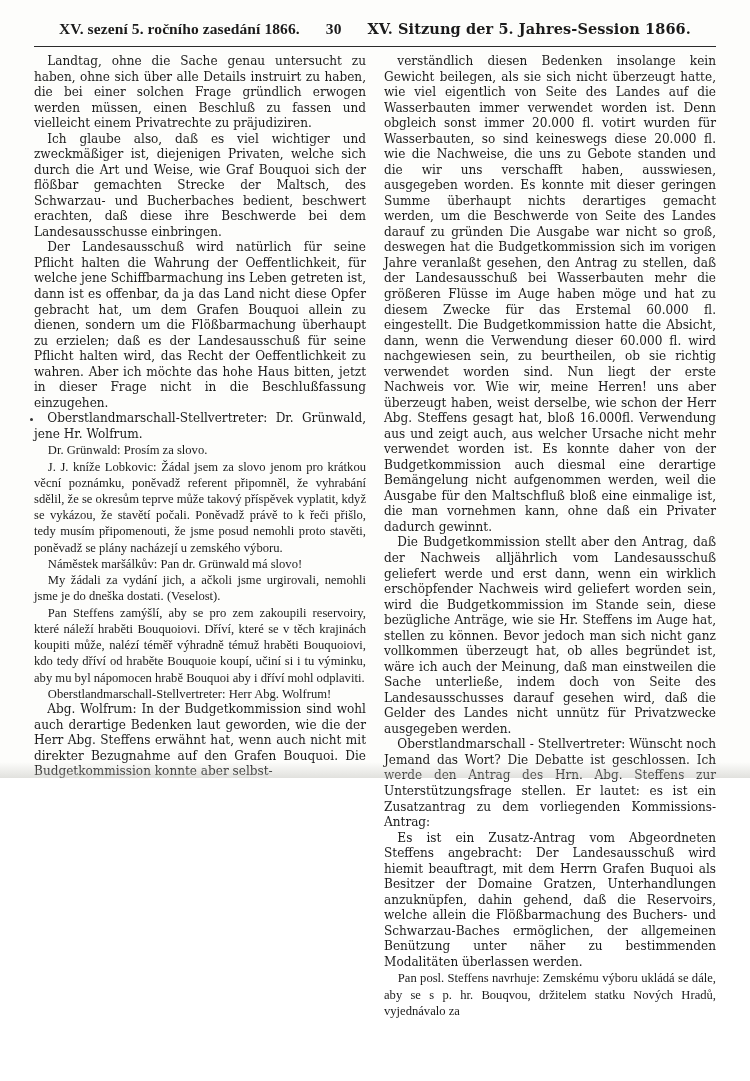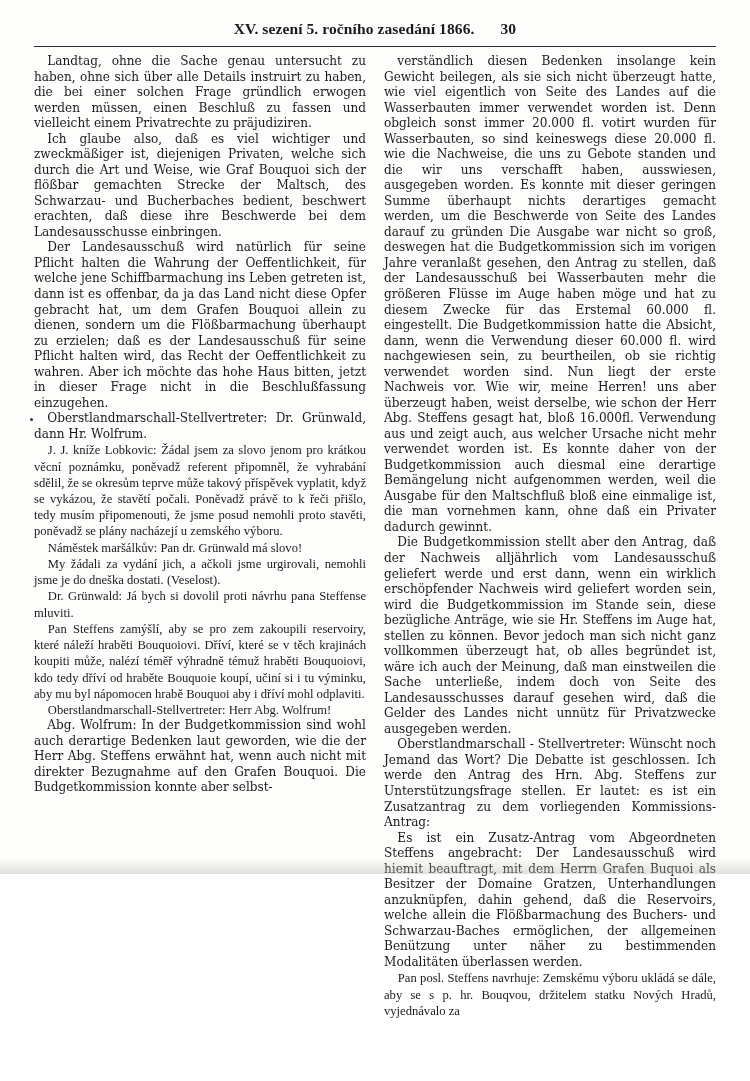--- a/index.html
+++ b/index.html
@@ -10,21 +10,21 @@
   body {
     width: 750px;
     height: 1081px;
     font-family: "Liberation Serif", serif;
     color: #1b1b1b;
     overflow: hidden;
   }
   .page {
     position: relative;
     width: 750px;
-    height: 874px;
+    height: 778px;
     box-sizing: border-box;
     padding: 20px 34px 14px 34px;
     background: #fdfdfb;
   }
   
   .runhead {
     display: flex;
     align-items: baseline;
     justify-content: center;
     gap: 26px;
@@ -80,33 +80,34 @@
   }
 </style>
 </head>
 <body>
 
 <div class="page">
 
   <div class="runhead">
     <span class="left-title">XV. sezení 5. ročního zasedání 1866.</span>
     <span class="page-number">30</span>
+    <span class="right-title">XV. Sitzung der 5. Jahres-Session 1866.</span>
   </div>
   <hr class="rule">
 
   <div class="columns">
     <div class="col" id="col-left">
         <p style="font-family: &quot;DejaVu Serif&quot;, serif; font-size: 12.1px; line-height: 1.285;">Landtag, ohne die Sache genau untersucht zu haben, ohne sich über alle Details instruirt zu haben, die bei einer solchen Frage gründlich erwogen werden müssen, einen Beschluß zu fassen und vielleicht einem Privatrechte zu präjudiziren.</p>
         <p style="font-family: &quot;DejaVu Serif&quot;, serif; font-size: 12.1px; line-height: 1.285;">Ich glaube also, daß es viel wichtiger und zweckmäßiger ist, diejenigen Privaten, welche sich durch die Art und Weise, wie Graf Bouquoi sich der flößbar gemachten Strecke der Maltsch, des Schwarzau- und Bucherbaches bedient, beschwert erachten, daß diese ihre Beschwerde bei dem Landesausschusse einbringen.</p>
         <p style="font-family: &quot;DejaVu Serif&quot;, serif; font-size: 12.1px; line-height: 1.285;">Der Landesausschuß wird natürlich für seine Pflicht halten die Wahrung der Oeffentlichkeit, für welche jene Schiffbarmachung ins Leben getreten ist, dann ist es offenbar, da ja das Land nicht diese Opfer gebracht hat, um dem Grafen Bouquoi allein zu dienen, sondern um die Flößbarmachung überhaupt zu erzielen; daß es der Landesausschuß für seine Pflicht halten wird, das Recht der Oeffentlichkeit zu wahren. Aber ich möchte das hohe Haus bitten, jetzt in dieser Frage nicht in die Beschlußfassung einzugehen.</p>
-        <p style="font-family: &quot;DejaVu Serif&quot;, serif; font-size: 12.1px; line-height: 1.285;">Oberstlandmarschall-Stellvertreter: Dr. Grünwald, dann Hr. Wolfrum.</p>
+        <p style="font-family: &quot;DejaVu Serif&quot;, serif; font-size: 12.1px; line-height: 1.285;">Oberstlandmarschall-Stellvertreter: Dr. Grünwald, jene Hr. Wolfrum.</p>
+        <p>Dr. Grünwald: Prosím za slovo.</p>
         <p>J. J. kníže Lobkovic: Žádal jsem za slovo jenom pro krátkou věcní poznámku, poněvadž referent připomněl, že vyhrabání sdělil, že se okresům teprve může takový příspěvek vyplatit, když se vykázou, že stavětí počali. Poněvadž právě to k řeči přišlo, tedy musím připomenouti, že jsme posud nemohli proto stavěti, poněvadž se plány nacházejí u zemského výboru.</p>
         <p>Náměstek maršálkův: Pan dr. Grünwald má slovo!</p>
         <p>My žádali za vydání jich, a ačkoli jsme urgirovali, nemohli jsme je do dneška dostati. (Veselost).</p>
-        <p>Dr. Grünwald: Já bych si dovolil proti návrhu pana Steffense mluviti.</p>
         <p>Pan Steffens zamýšlí, aby se pro zem zakoupili reservoiry, které náleží hraběti Bouquoiovi. Dříví, které se v těch krajinách koupiti může, nalézí téměř výhradně témuž hraběti Bouquoiovi, kdo tedy dříví od hraběte Bouquoie koupí, učiní si i tu výminku, aby mu byl nápomocen hrabě Bouquoi aby i dříví mohl odplaviti.</p>
         <p>Oberstlandmarschall-Stellvertreter: Herr Abg. Wolfrum!</p>
         <p style="font-family: &quot;DejaVu Serif&quot;, serif; font-size: 12.1px; line-height: 1.285;">Abg. Wolfrum: In der Budgetkommission sind wohl auch derartige Bedenken laut geworden, wie die der Herr Abg. Steffens erwähnt hat, wenn auch nicht mit direkter Bezugnahme auf den Grafen Bouquoi. Die Budgetkommission konnte aber selbst-</p>
       </div>
     <div class="col" id="col-right">
         <p style="font-family: &quot;DejaVu Serif&quot;, serif; font-size: 12.1px; line-height: 1.285;">verständlich diesen Bedenken insolange kein Gewicht beilegen, als sie sich nicht überzeugt hatte, wie viel eigentlich von Seite des Landes auf die Wasserbauten immer verwendet worden ist. Denn obgleich sonst immer 20.000 fl. votirt wurden für Wasserbauten, so sind keineswegs diese 20.000 fl. wie die Nachweise, die uns zu Gebote standen und die wir uns verschafft haben, ausswiesen, ausgegeben worden. Es konnte mit dieser geringen Summe überhaupt nichts derartiges gemacht werden, um die Beschwerde von Seite des Landes darauf zu gründen Die Ausgabe war nicht so groß, deswegen hat die Budgetkommission sich im vorigen Jahre veranlaßt gesehen, den Antrag zu stellen, daß der Landesausschuß bei Wasserbauten mehr die größeren Flüsse im Auge haben möge und hat zu diesem Zwecke für das Erstemal 60.000 fl. eingestellt. Die Budgetkommission hatte die Absicht, dann, wenn die Verwendung dieser 60.000 fl. wird nachgewiesen sein, zu beurtheilen, ob sie richtig verwendet worden sind. Nun liegt der erste Nachweis vor. Wie wir, meine Herren! uns aber überzeugt haben, weist derselbe, wie schon der Herr Abg. Steffens gesagt hat, bloß 16.000fl. Verwendung aus und zeigt auch, aus welcher Ursache nicht mehr verwendet worden ist. Es konnte daher von der Budgetkommission auch diesmal eine derartige Bemängelung nicht aufgenommen werden, weil die Ausgabe für den Maltschfluß bloß eine einmalige ist, die man vornehmen kann, ohne daß ein Privater dadurch gewinnt.</p>
         <p style="font-family: &quot;DejaVu Serif&quot;, serif; font-size: 12.1px; line-height: 1.285;">Die Budgetkommission stellt aber den Antrag, daß der Nachweis alljährlich vom Landesausschuß geliefert werde und erst dann, wenn ein wirklich erschöpfender Nachweis wird geliefert worden sein, wird die Budgetkommission im Stande sein, diese bezügliche Anträge, wie sie Hr. Steffens im Auge hat, stellen zu können. Bevor jedoch man sich nicht ganz vollkommen überzeugt hat, ob alles begründet ist, wäre ich auch der Meinung, daß man einstweilen die Sache unterließe, indem doch von Seite des Landesausschusses darauf gesehen wird, daß die Gelder des Landes nicht unnütz für Privatzwecke ausgegeben werden.</p>
         <p style="font-family: &quot;DejaVu Serif&quot;, serif; font-size: 12.1px; line-height: 1.285;">Oberstlandmarschall - Stellvertreter: Wünscht noch Jemand das Wort? Die Debatte ist geschlossen. Ich werde den Antrag des Hrn. Abg. Steffens zur Unterstützungsfrage stellen. Er lautet: es ist ein Zusatzantrag zu dem vorliegenden Kommissions-Antrag:</p>
         <p style="font-family: &quot;DejaVu Serif&quot;, serif; font-size: 12.1px; line-height: 1.285;">Es ist ein Zusatz-Antrag vom Abgeordneten Steffens angebracht: Der Landesausschuß wird hiemit beauftragt, mit dem Herrn Grafen Buquoi als Besitzer der Domaine Gratzen, Unterhandlungen anzuknüpfen, dahin gehend, daß die Reservoirs, welche allein die Flößbarmachung des Buchers- und Schwarzau-Baches ermöglichen, der allgemeinen Benützung unter näher zu bestimmenden Modalitäten überlassen werden.</p>
         <p>Pan posl. Steffens navrhuje: Zemskému výboru ukládá se dále, aby se s p. hr. Bouqvou, držitelem statku Nových Hradů, vyjednávalo za</p>

